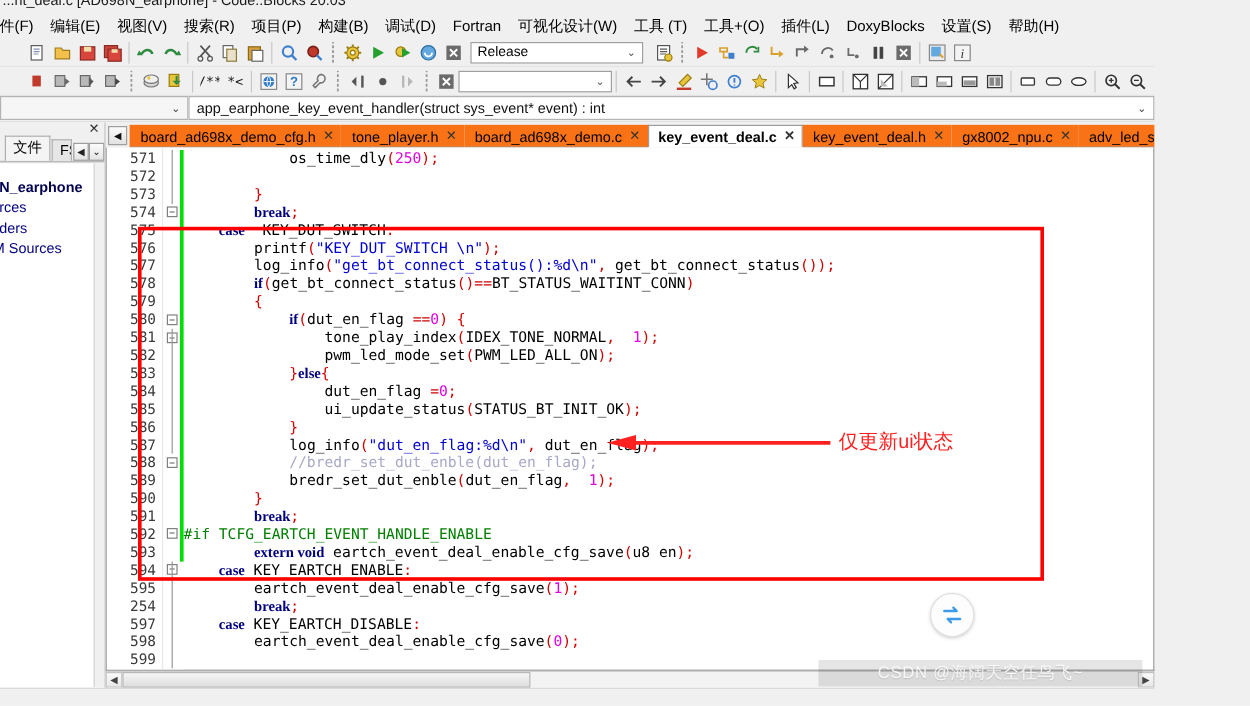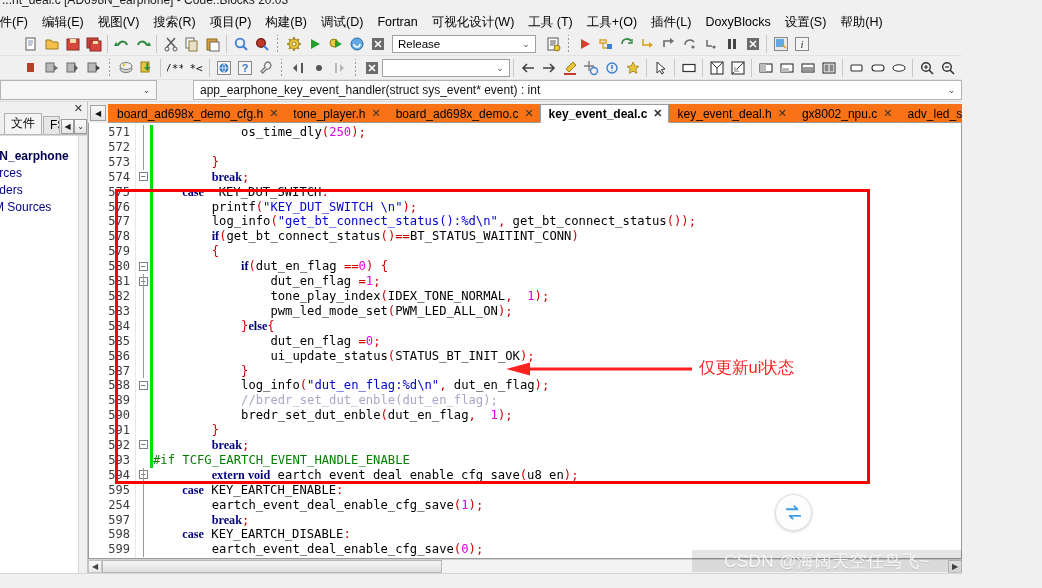--- a/index.html
+++ b/index.html
@@ -368,25 +368,25 @@
   .hs-thumb {
     position:absolute; left: 0; top: 0; bottom: 0;
     width: 340px;
     background: linear-gradient(#f6f6f6,#dedede);
     border: 1px solid #b7b7b7;
   }
 
   
   .watermark {
     position: absolute;
-    right: 0px; bottom: 16px;
+    right: 10px; bottom: 16px;
     width: 270px; height: 22px;
     background: rgba(0,0,0,0.10);
     color: rgba(255,255,255,0.85);
-    font-size: 17px;
+    font-size: 14px;
     display: flex; align-items: center; justify-content: center;
     letter-spacing: 0.5px;
     text-shadow: 0 1px 1px rgba(0,0,0,0.12);
   }
   .statusbar {
     height: 15px;
     background: #f0f0f0;
     border-top: 1px solid #d5d5d5;
     flex: 0 0 auto;
   }
@@ -828,21 +828,21 @@
       <div class="cval" style="font-size:12px;">KEY_CALL_LAS</div>
 
     </div>
   </div>
 
   <div class="scopebar">
     <div class="scope-combo" style="width:157px;margin-left:0;">
       <div class="sv"></div>
       <div class="sa">⌄</div>
     </div>
-    <div class="scope-combo wide" style="flex:1 1 auto;min-width:0;margin-left:36px;">
+    <div class="scope-combo wide" style="flex:1 1 auto;min-width:0;">
       <div class="sv">app_earphone_key_event_handler(struct sys_event* event) : int</div>
       <div class="sa">⌄</div>
     </div>
   </div>
 
   <div class="main">
 
     <div class="leftpanel">
       <div class="lp-head">
         <div class="lp-close">✕</div>
@@ -953,21 +953,20 @@
             <div class="cl"><span class="id">            </span><span class="id">os_time_dly</span><span class="punc">(</span><span class="num">250</span><span class="punc">)</span><span class="punc">;</span></div>
             <div class="cl">&nbsp;</div>
             <div class="cl"><span class="id">        </span><span class="punc">}</span></div>
             <div class="cl"><span class="id">        </span><span class="kw">break</span><span class="punc">;</span></div>
             <div class="cl"><span class="id">    </span><span class="kw">case</span><span class="id">  KEY_DUT_SWITCH</span><span class="punc">:</span></div>
             <div class="cl"><span class="id">        </span><span class="id">printf</span><span class="punc">(</span><span class="str">"KEY_DUT_SWITCH \n"</span><span class="punc">)</span><span class="punc">;</span></div>
             <div class="cl"><span class="id">        </span><span class="id">log_info</span><span class="punc">(</span><span class="str">"get_bt_connect_status():%d\n"</span><span class="punc">,</span><span class="id"> get_bt_connect_status</span><span class="punc">());</span></div>
             <div class="cl"><span class="id">        </span><span class="kw">if</span><span class="punc">(</span><span class="id">get_bt_connect_status</span><span class="punc">()</span><span class="punc">==</span><span class="id">BT_STATUS_WAITINT_CONN</span><span class="punc">)</span></div>
             <div class="cl"><span class="id">        </span><span class="punc">{</span></div>
             <div class="cl"><span class="id">            </span><span class="kw">if</span><span class="punc">(</span><span class="id">dut_en_flag </span><span class="punc">==</span><span class="num">0</span><span class="punc">)</span><span class="punc"> {</span></div>
-            <div class="cl"><span class="id">                </span><span class="id">dut_en_flag </span><span class="punc">=</span><span class="num">1</span><span class="punc">;</span></div>
             <div class="cl"><span class="id">                </span><span class="id">tone_play_index</span><span class="punc">(</span><span class="id">IDEX_TONE_NORMAL</span><span class="punc">,</span><span class="id">  </span><span class="num">1</span><span class="punc">)</span><span class="punc">;</span></div>
             <div class="cl"><span class="id">                </span><span class="id">pwm_led_mode_set</span><span class="punc">(</span><span class="id">PWM_LED_ALL_ON</span><span class="punc">)</span><span class="punc">;</span></div>
             <div class="cl"><span class="id">            </span><span class="punc">}</span><span class="kw">else</span><span class="punc">{</span></div>
             <div class="cl"><span class="id">                </span><span class="id">dut_en_flag </span><span class="punc">=</span><span class="num">0</span><span class="punc">;</span></div>
             <div class="cl"><span class="id">                </span><span class="id">ui_update_status</span><span class="punc">(</span><span class="id">STATUS_BT_INIT_OK</span><span class="punc">)</span><span class="punc">;</span></div>
             <div class="cl"><span class="id">            </span><span class="punc">}</span></div>
             <div class="cl"><span class="id">            </span><span class="id">log_info</span><span class="punc">(</span><span class="str">"dut_en_flag:%d\n"</span><span class="punc">,</span><span class="id"> dut_en_flag</span><span class="punc">)</span><span class="punc">;</span></div>
             <div class="cl"><span class="cm">            //bredr_set_dut_enble(dut_en_flag);</span></div>
             <div class="cl"><span class="id">            </span><span class="id">bredr_set_dut_enble</span><span class="punc">(</span><span class="id">dut_en_flag</span><span class="punc">,</span><span class="id">  </span><span class="num">1</span><span class="punc">)</span><span class="punc">;</span></div>
             <div class="cl"><span class="id">        </span><span class="punc">}</span></div>

